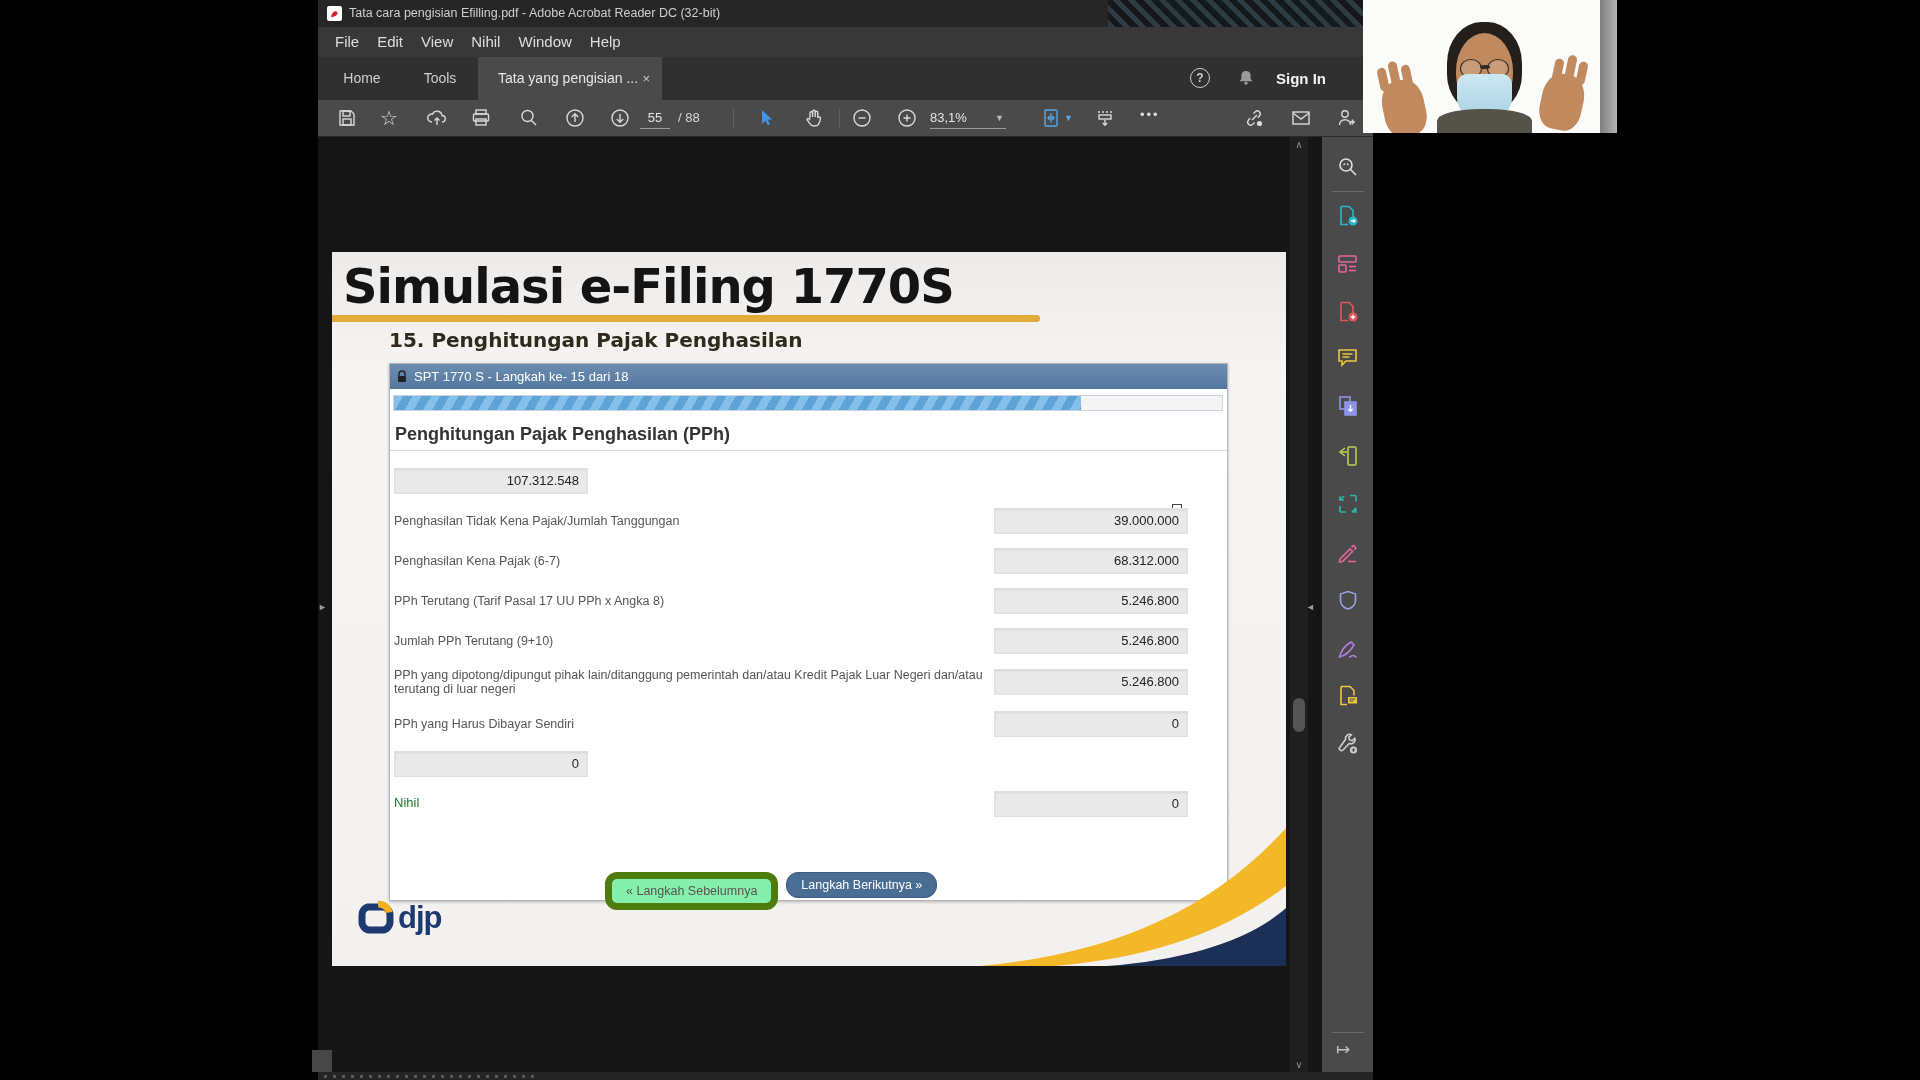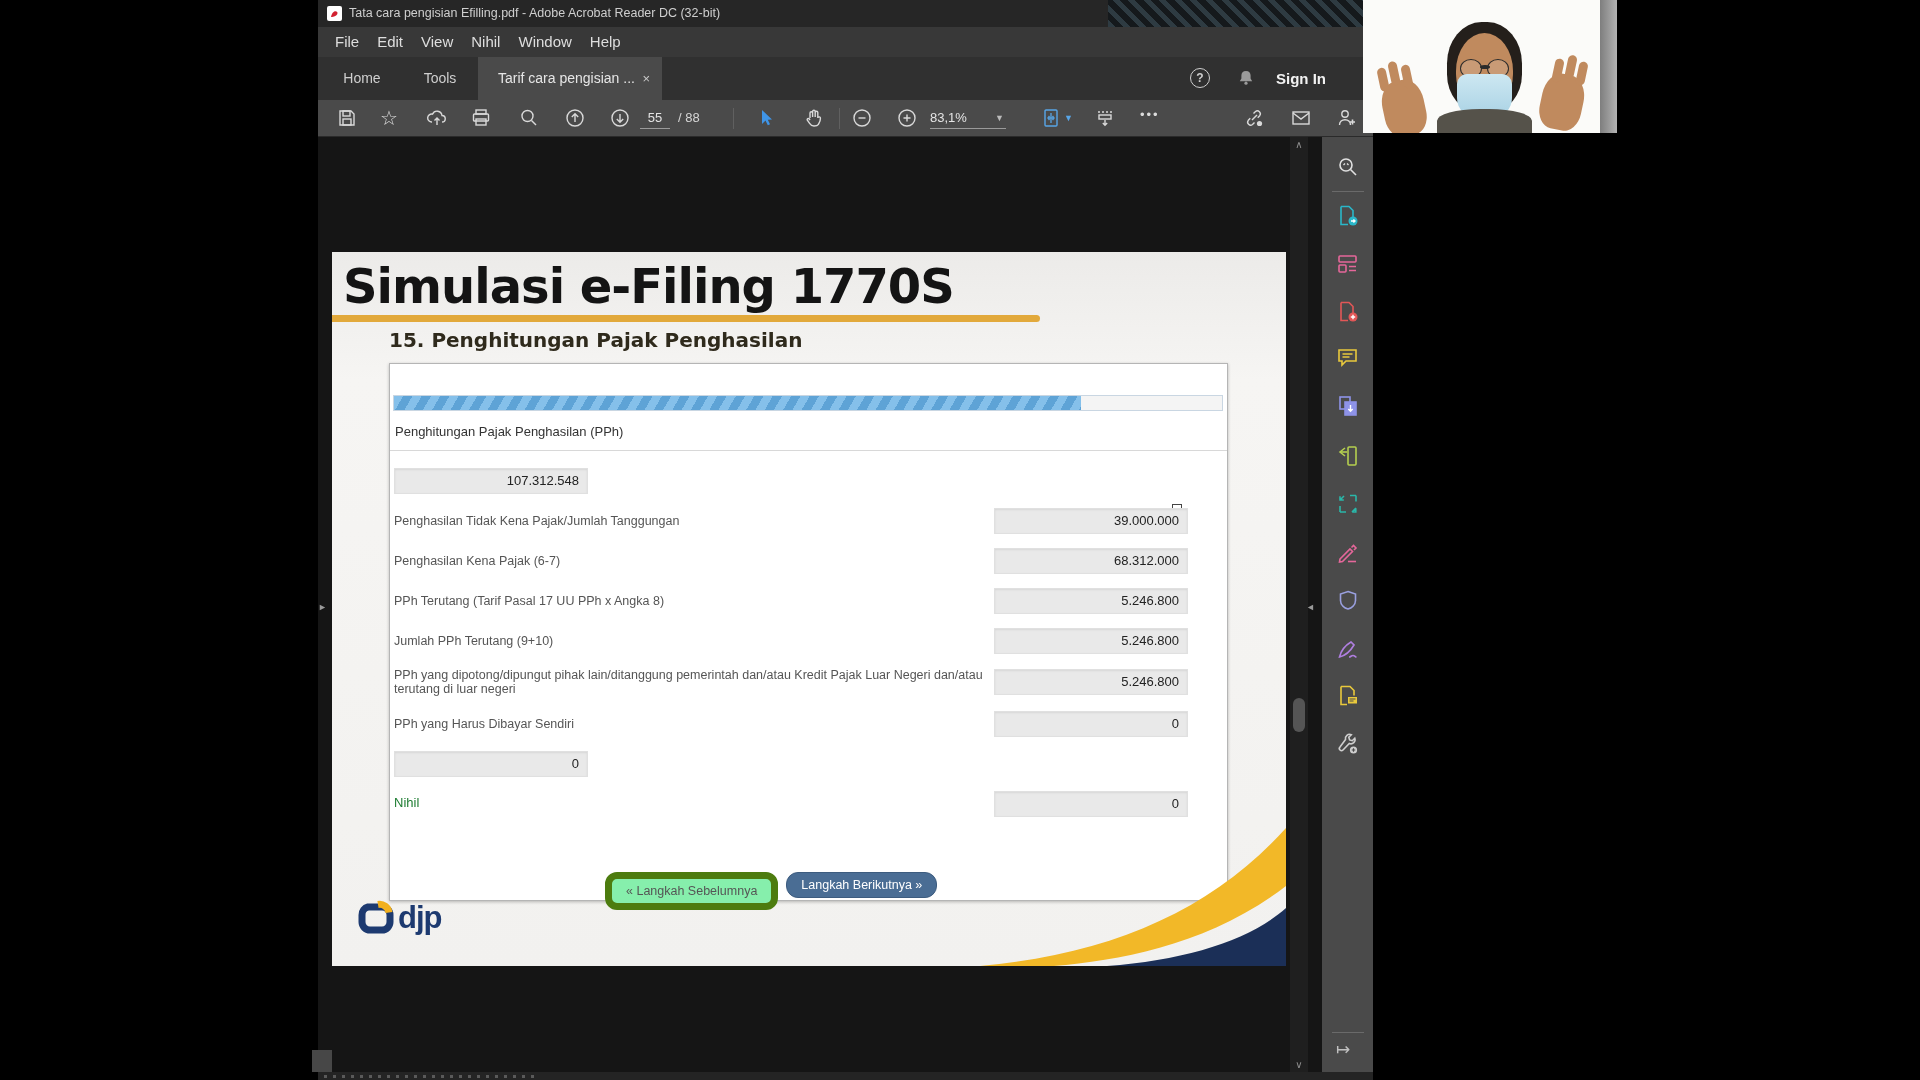--- a/index.html
+++ b/index.html
@@ -58,21 +58,21 @@
   #slide-title{position:absolute;left:11px;top:6px;font-family:"DejaVu Sans",sans-serif;font-size:48px;font-weight:bold;color:#141414;letter-spacing:-1px;}
   #gold-rule{position:absolute;left:0;top:63px;width:708px;height:7px;background:#e2a93b;border-radius:0 4px 4px 0;}
   #section-head{position:absolute;left:57px;top:76px;font-family:"DejaVu Sans",sans-serif;font-size:20px;font-weight:bold;color:#2f2a1c;}
 
   #panel{position:absolute;left:57px;top:111px;width:839px;height:538px;background:#fff;border:1px solid #b5b5b5;box-sizing:border-box;box-shadow:0 1px 3px rgba(0,0,0,.25);}
   #panel-header{position:absolute;left:0;top:0;width:100%;height:25px;background:linear-gradient(#6c8db1,#54779f);
      color:#fff;font-size:13px;line-height:25px;padding-left:24px;box-sizing:border-box;}
   #lock{position:absolute;left:7px;top:6px;width:10px;height:13px;}
   #progress-track{position:absolute;left:3px;top:31px;right:4px;height:14px;background:#f4f4f4;border:1px solid #c9d6e2;}
   #progress-fill{height:100%;width:83%;background:repeating-linear-gradient(120deg,#85c0ea 0 8px,#5ea3d6 8px 16px);}
-  #pph-title{position:absolute;left:5px;top:60px;font-size:13px;font-weight:normal;color:#333;}
+  #pph-title{position:absolute;left:5px;top:60px;font-size:18px;font-weight:bold;color:#333;}
   #pph-rule{position:absolute;left:0px;top:86px;width:100%;height:1px;background:#d8d8d8;}
   #rows{position:absolute;left:4px;top:104px;right:3px;display:flex;flex-direction:column;gap:14px;}
   .row{display:flex;align-items:center;min-height:26px;}
   .row .lbl{flex:1;font-size:12.5px;color:#555;max-width:600px;line-height:1.15;}
   .row .lbl.green{color:#1e7d32;font-weight:normal;font-size:13px;}
   .row .val{width:194px;height:26px;background:#e9e9e9;border:1px solid #e0e0e0;box-sizing:border-box;
      box-shadow:inset 0 1px 2px rgba(0,0,0,.08);font-size:13px;color:#222;text-align:right;line-height:24px;padding-right:8px;}
   #ibeam{position:absolute;left:782px;top:140px;width:8px;height:3px;border-left:1px solid #444;border-right:1px solid #444;border-top:1px solid #444;}
   #panel-btns{position:absolute;left:215px;top:508px;display:flex;gap:8px;}
   .pill{height:24px;border-radius:12px;font-size:12.5px;line-height:24px;padding:0 14px;}
@@ -128,21 +128,21 @@
       <span class="menu-item">View</span>
       <span class="menu-item">Nihil</span>
       <span class="menu-item">Window</span>
       <span class="menu-item">Help</span>
     </div>
 
     <div id="tabbar">
       <div class="tab" id="tab-home">Home</div>
       <div class="tab" id="tab-tools">Tools</div>
       <div class="tab" id="tab-doc">
-        <span>Tarif cara pengisian ...</span>
+        <span>Tata yang pengisian ...</span>
         <span class="close-x">×</span>
       </div>
       <div id="help-circ">?</div>
       <span id="bell">
         <svg width="20" height="20">
             <path d="M10 3 c3 0 4.6 2 4.6 4.6 v3 l1.6 2.6 h-12.4 L5.4 10.6 v-3 C5.4 5 7 3 10 3 Z" fill="#9a9a9a"></path>
             <circle cx="10" cy="15.2" r="1.6" fill="#9a9a9a"></circle>
           </svg>
       </span>
       <span id="signin">Sign In</span>
@@ -260,20 +260,27 @@
     <div id="content">
 
       <span id="left-expand">►</span>
 
       <div id="slide">
         <div id="slide-title">Simulasi e-Filing 1770S</div>
         <div id="gold-rule"></div>
         <div id="section-head">15. Penghitungan Pajak Penghasilan</div>
 
         <div id="panel">
+          <div id="panel-header">
+            <svg id="lock" width="10" height="13" viewBox="0 0 10 13">
+                <path d="M2 6 V4 a3 3 0 0 1 6 0 V6" fill="none" stroke="#222" stroke-width="1.4"></path>
+                <rect x="1" y="6" width="8" height="6" rx="1" fill="#222"></rect>
+              </svg>
+            <span>SPT 1770 S - Langkah ke- 15 dari 18</span>
+          </div>
           <div id="progress-track">
             <div id="progress-fill" style="width: 83%;"></div>
           </div>
           <div id="pph-title">Penghitungan Pajak Penghasilan (PPh)</div>
           <div id="pph-rule"></div>
 
           <div id="rows">
             <div class="row">
               <span class="val">107.312.548</span>
             </div>

